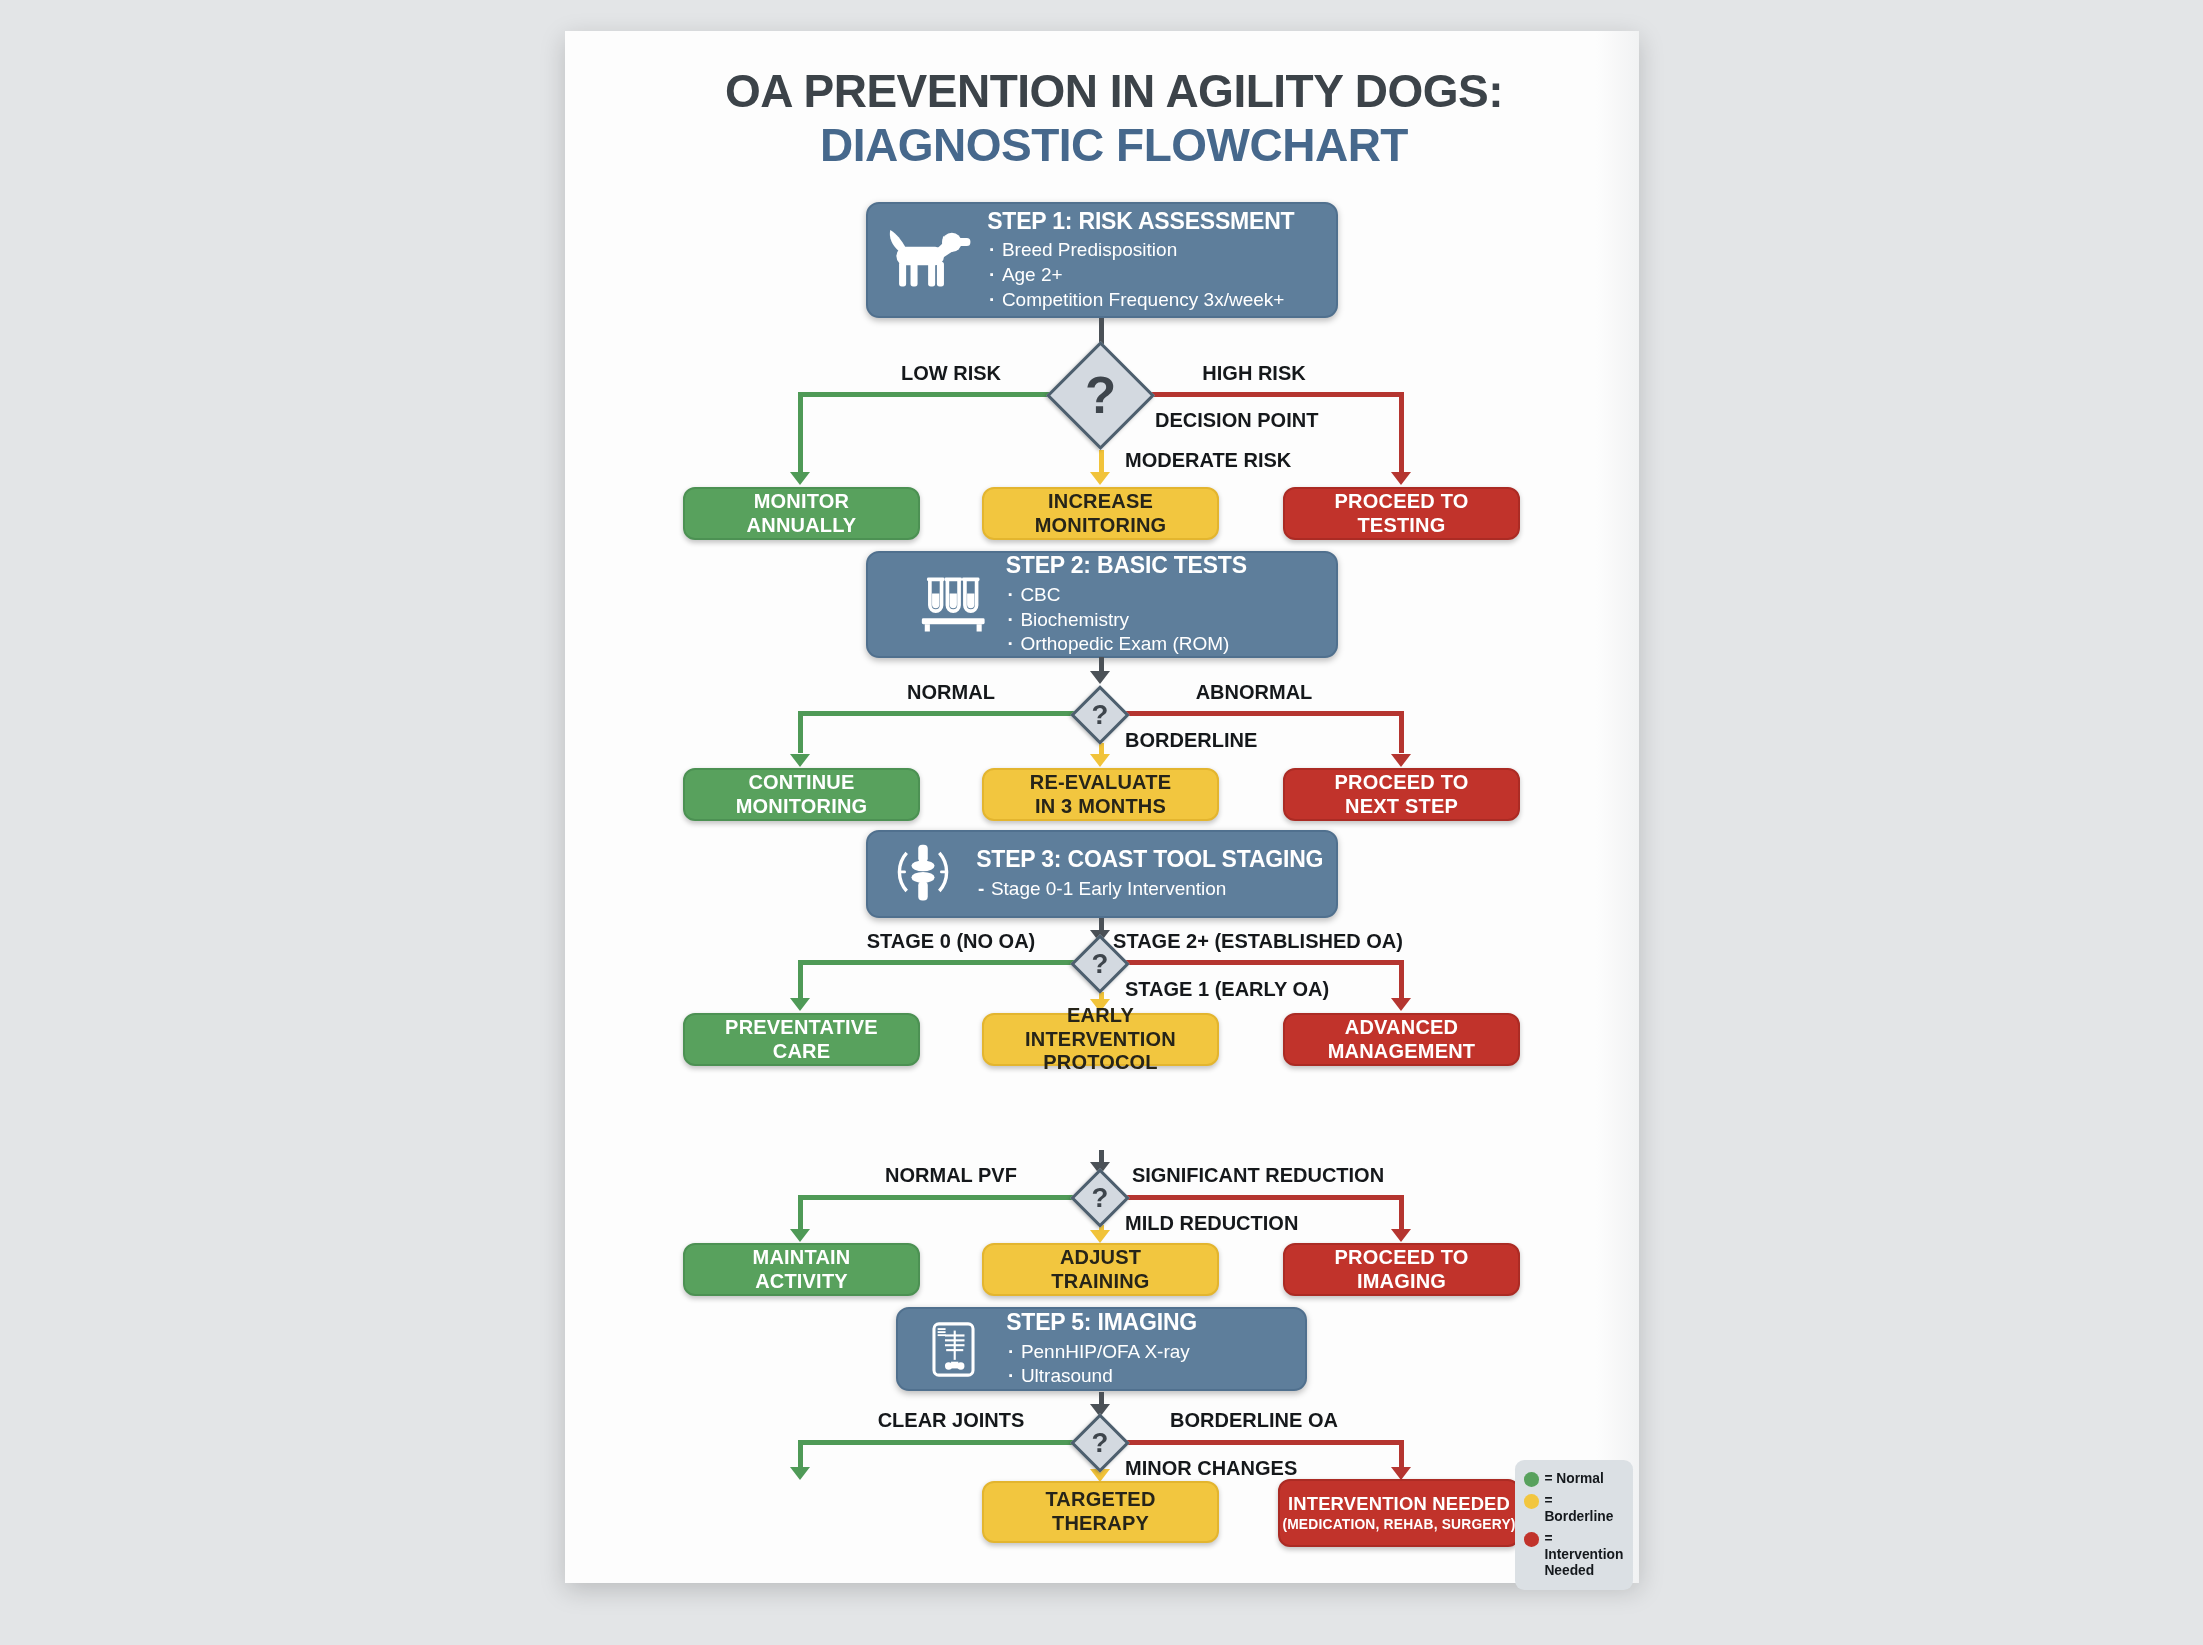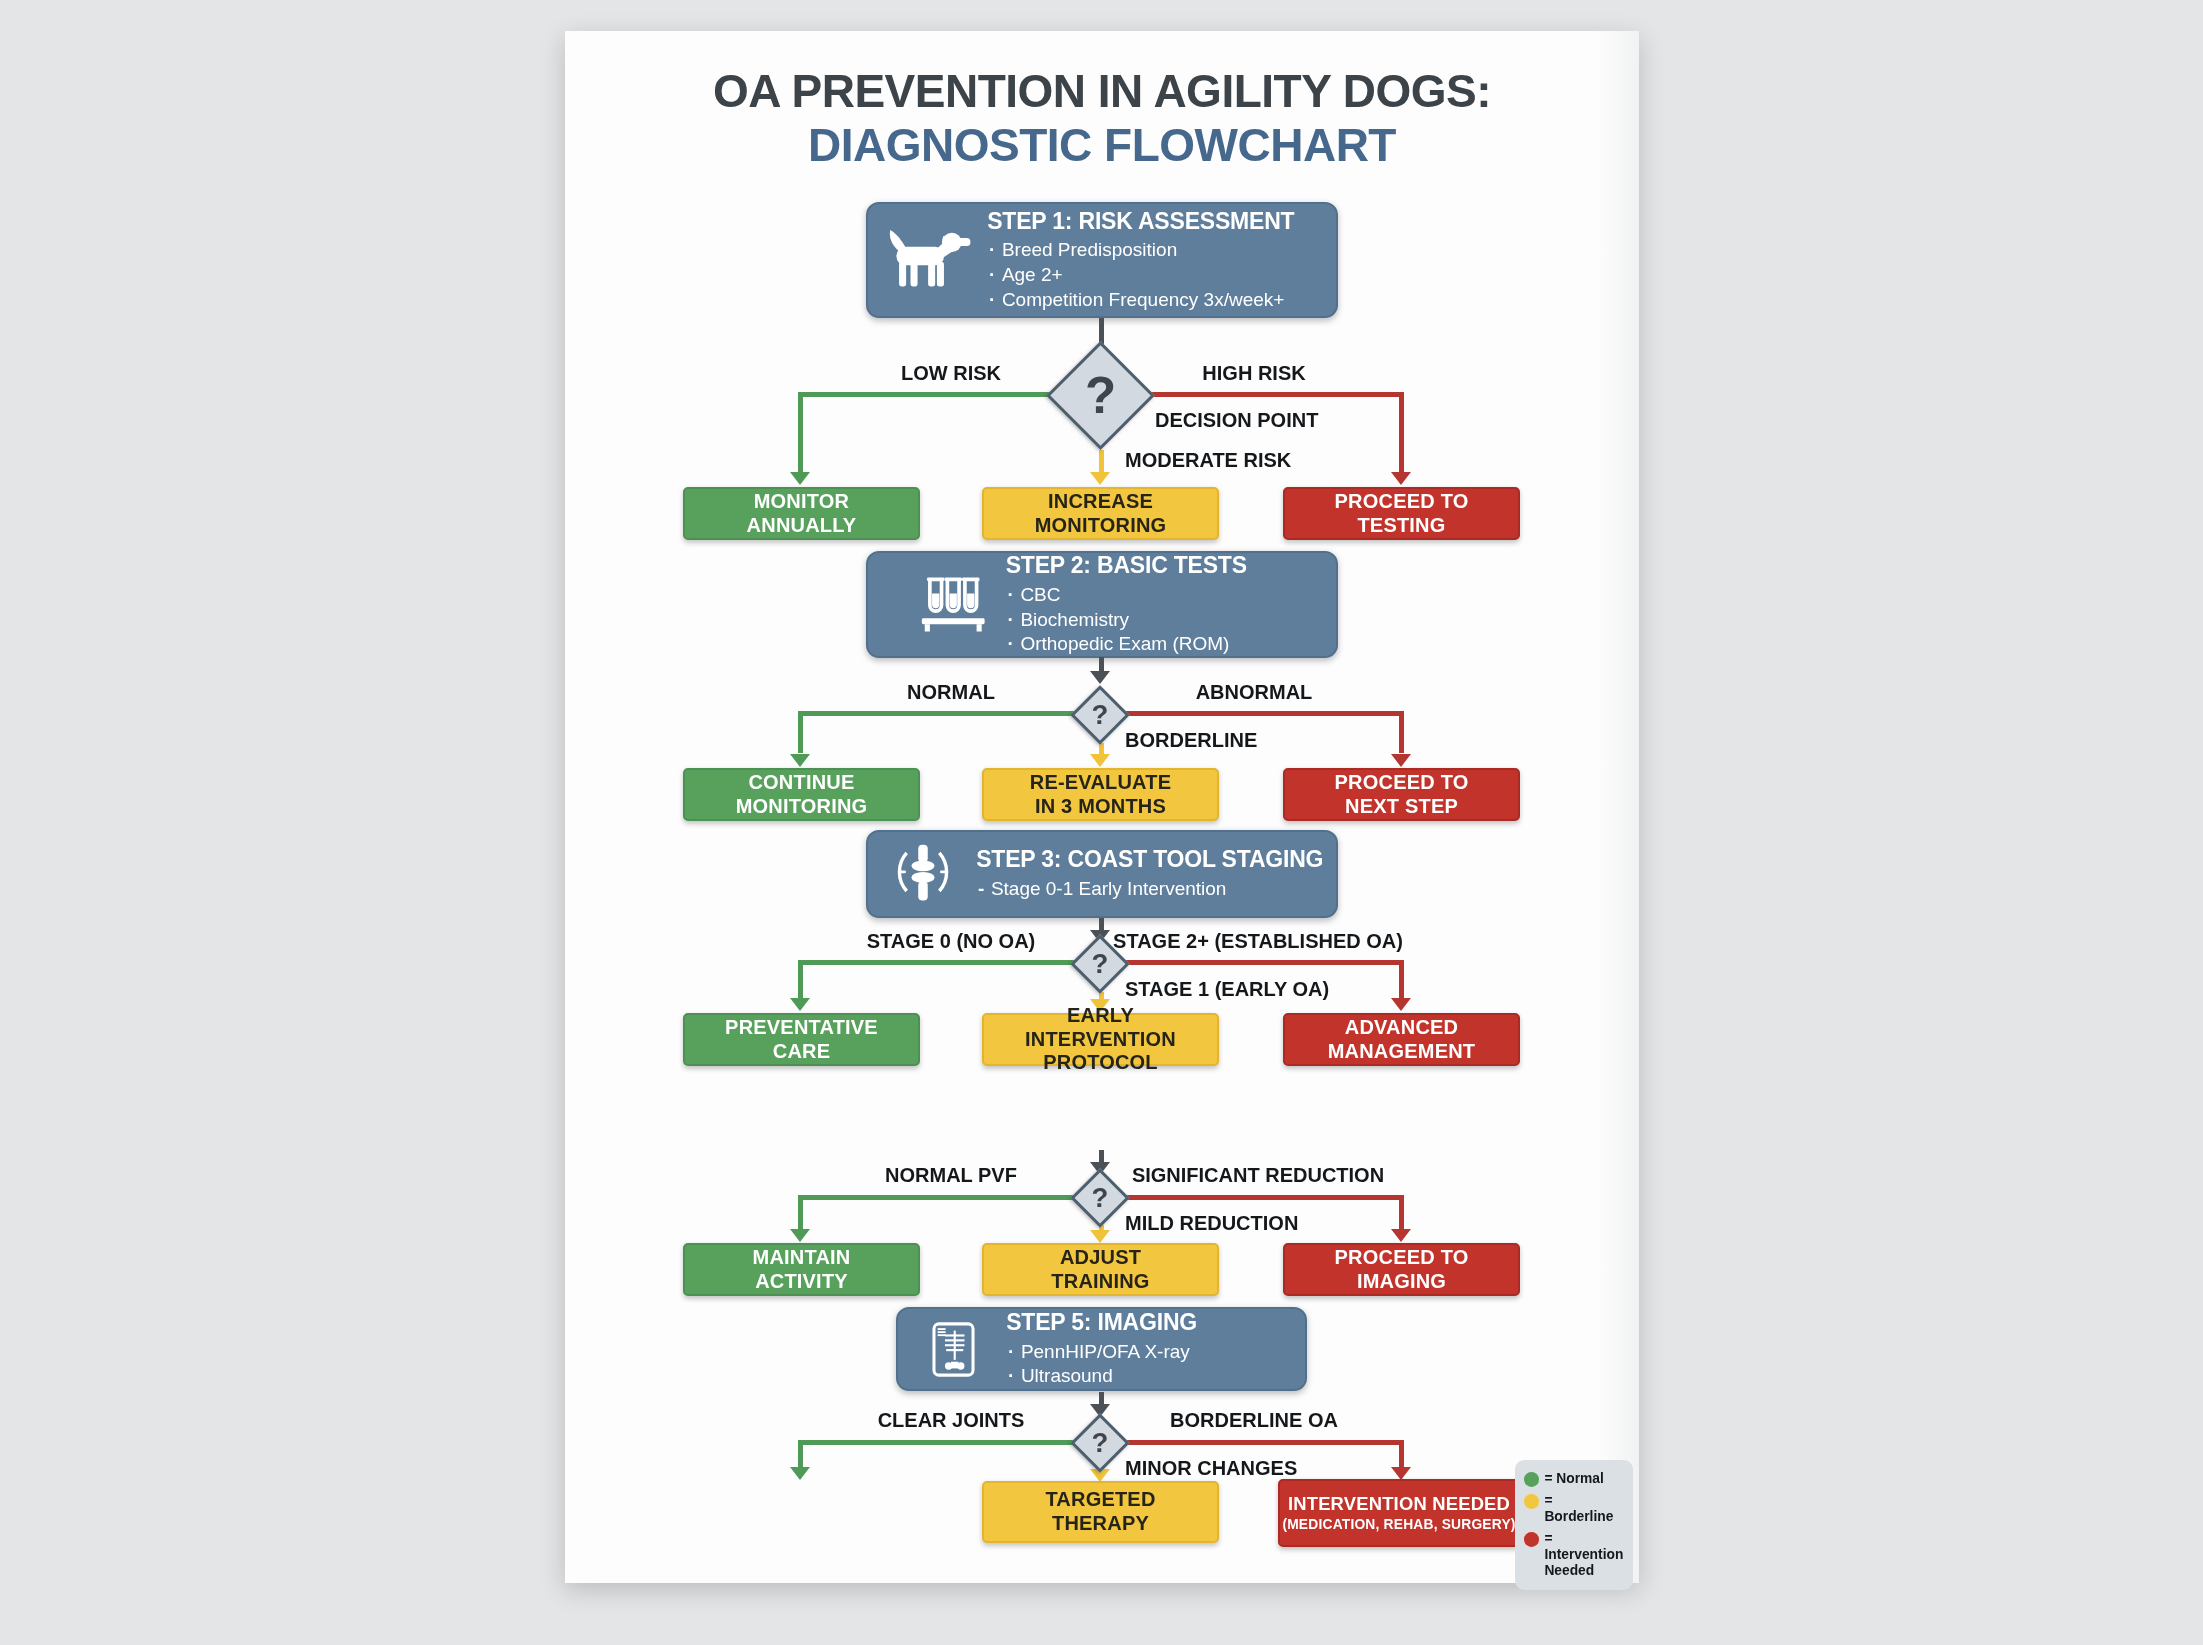--- a/index.html
+++ b/index.html
@@ -8,21 +8,21 @@
     background:#e3e5e7;
     font-family:"Liberation Sans", sans-serif;
   }
   #poster{
     position:absolute;left:565px;top:31px;width:1074px;height:1552px;
     background:linear-gradient(90deg,#fdfdfd 0%,#fdfdfd 96%,#f1f2f3 100%);
     box-shadow:0 7.3px 24px rgba(0,0,0,.18);
   }
   .title1,.title2{
     position:absolute;left:0;width:100%;text-align:center;
-    font-weight:800;font-size:46px;letter-spacing:-0.5px;line-height:1.0;
+    font-weight:800;font-size:46px;letter-spacing:-0.5px;line-height:1.0;padding-left:12px;
   }
   .title1{top:37px;color:#3c4349;}
   .title2{top:91px;color:#46688c;}
 
   .stepbox{
     position:absolute;box-sizing:border-box;
     background:#5e7e9b;border:2.8px solid #50708e;border-radius:13px;
     color:#fff;display:flex;align-items:center;
     padding:0 9.2px 0 16.5px;box-shadow:0 2.8px 6.4px rgba(0,0,0,.25);
   }
@@ -60,21 +60,21 @@
   .ah.yellow{border-top:13px solid #f1c33a;}
   .ah.dark{border-top:13px solid #4b5157;}
 
   .blabel{
     position:absolute;font-weight:800;font-size:20px;color:#15181b;
     white-space:nowrap;z-index:4;line-height:1.1;
   }
   .blabel.ctr{transform:translateX(-50%);}
 
   .outcome{
-    position:absolute;box-sizing:border-box;border-radius:5px;
+    position:absolute;box-sizing:border-box;border-radius:12px;
     display:flex;flex-direction:column;align-items:center;justify-content:center;
     text-align:center;font-weight:800;font-size:20px;line-height:1.18;
     box-shadow:0 2.8px 5.5px rgba(0,0,0,.22);letter-spacing:0.2px;z-index:3;
     padding:3.7px 5.5px;
   }
   .outcome.green{background:#58a15d;color:#fff;border:2.8px solid #4c9153;}
   .outcome.yellow{background:#f2c63f;color:#262419;border:2.8px solid #e3b52f;}
   .outcome.red{background:#c1332b;color:#fff;border:2.8px solid #ab2b24;}
   .outcome .main{white-space:pre-line;}
   .outcome .sub{font-size:13.8px;font-weight:800;margin-top:1.8px;white-space:nowrap;}

